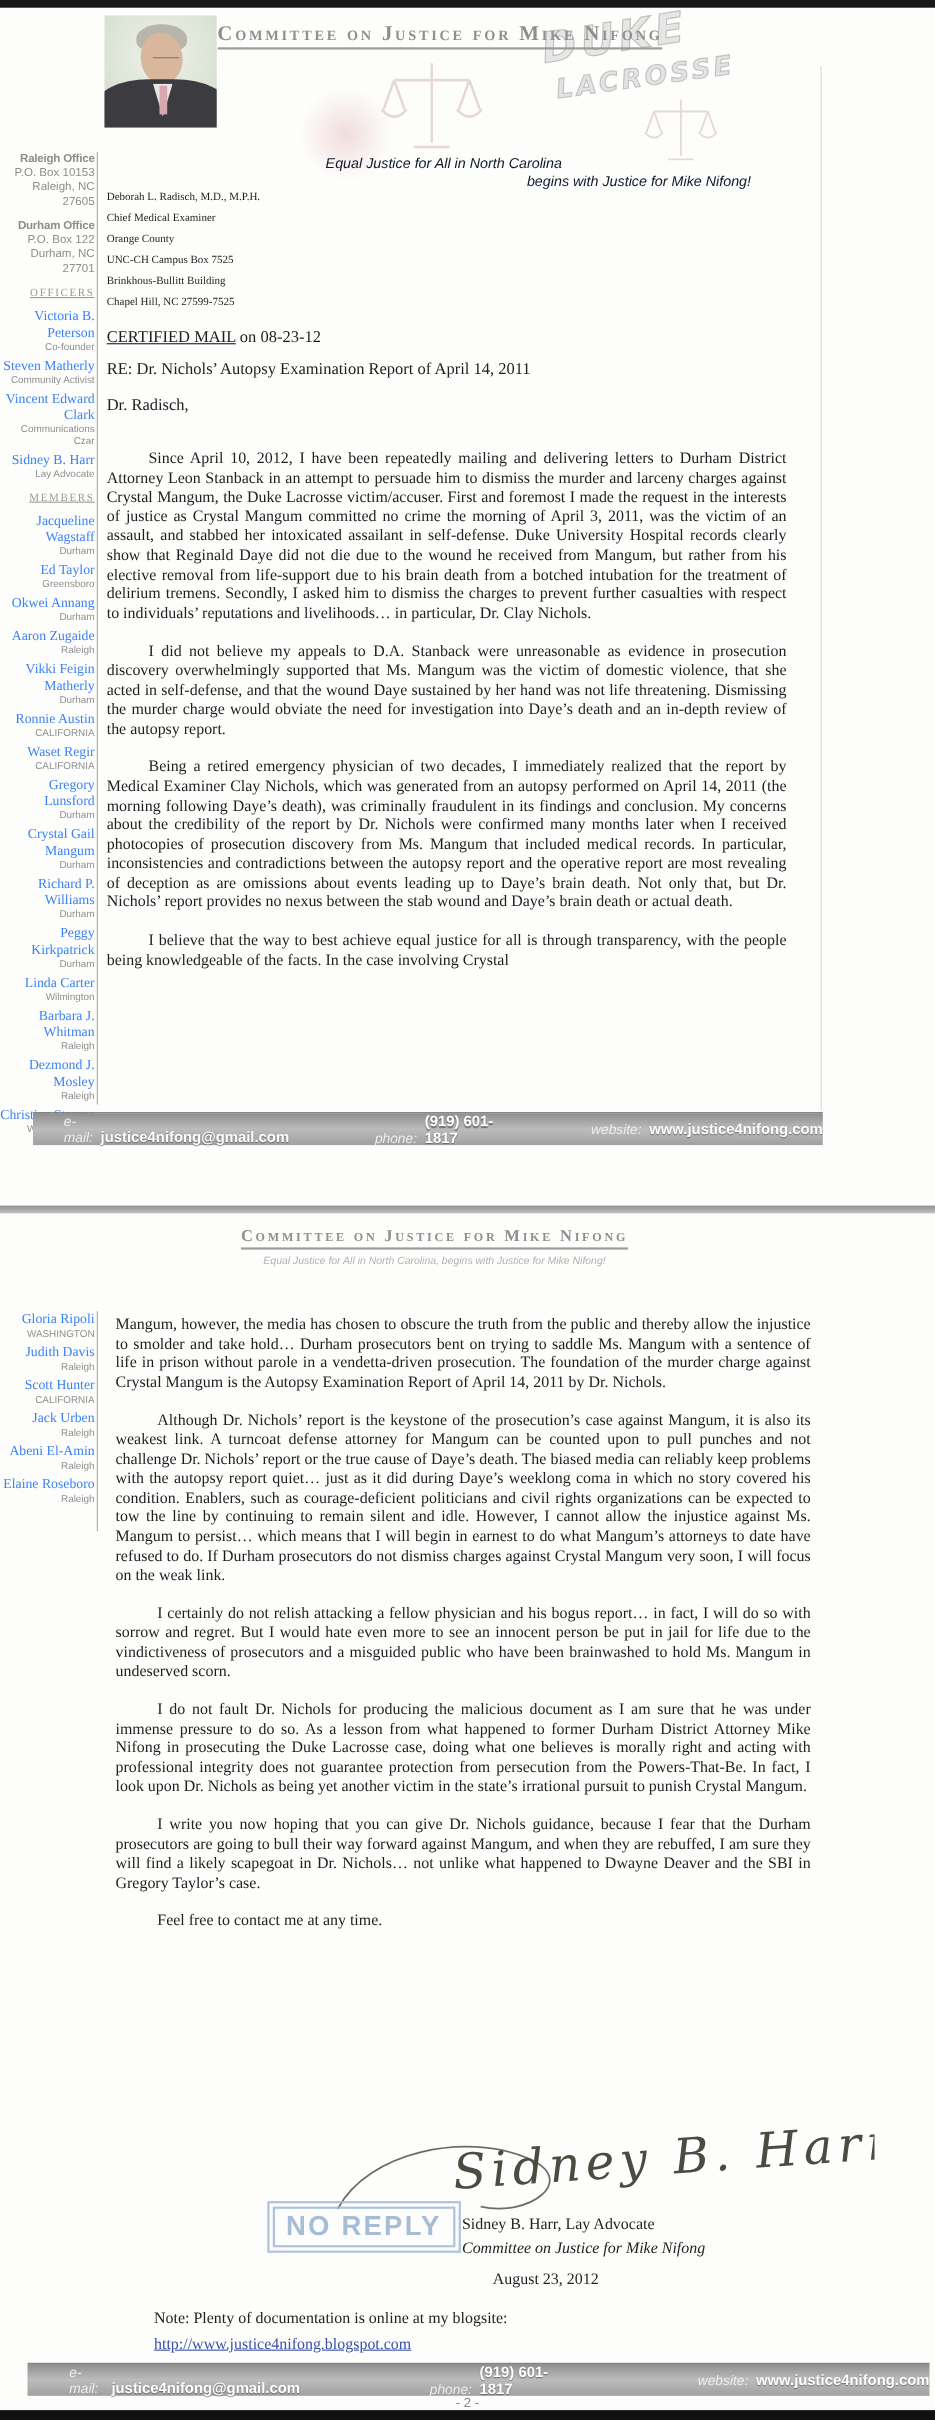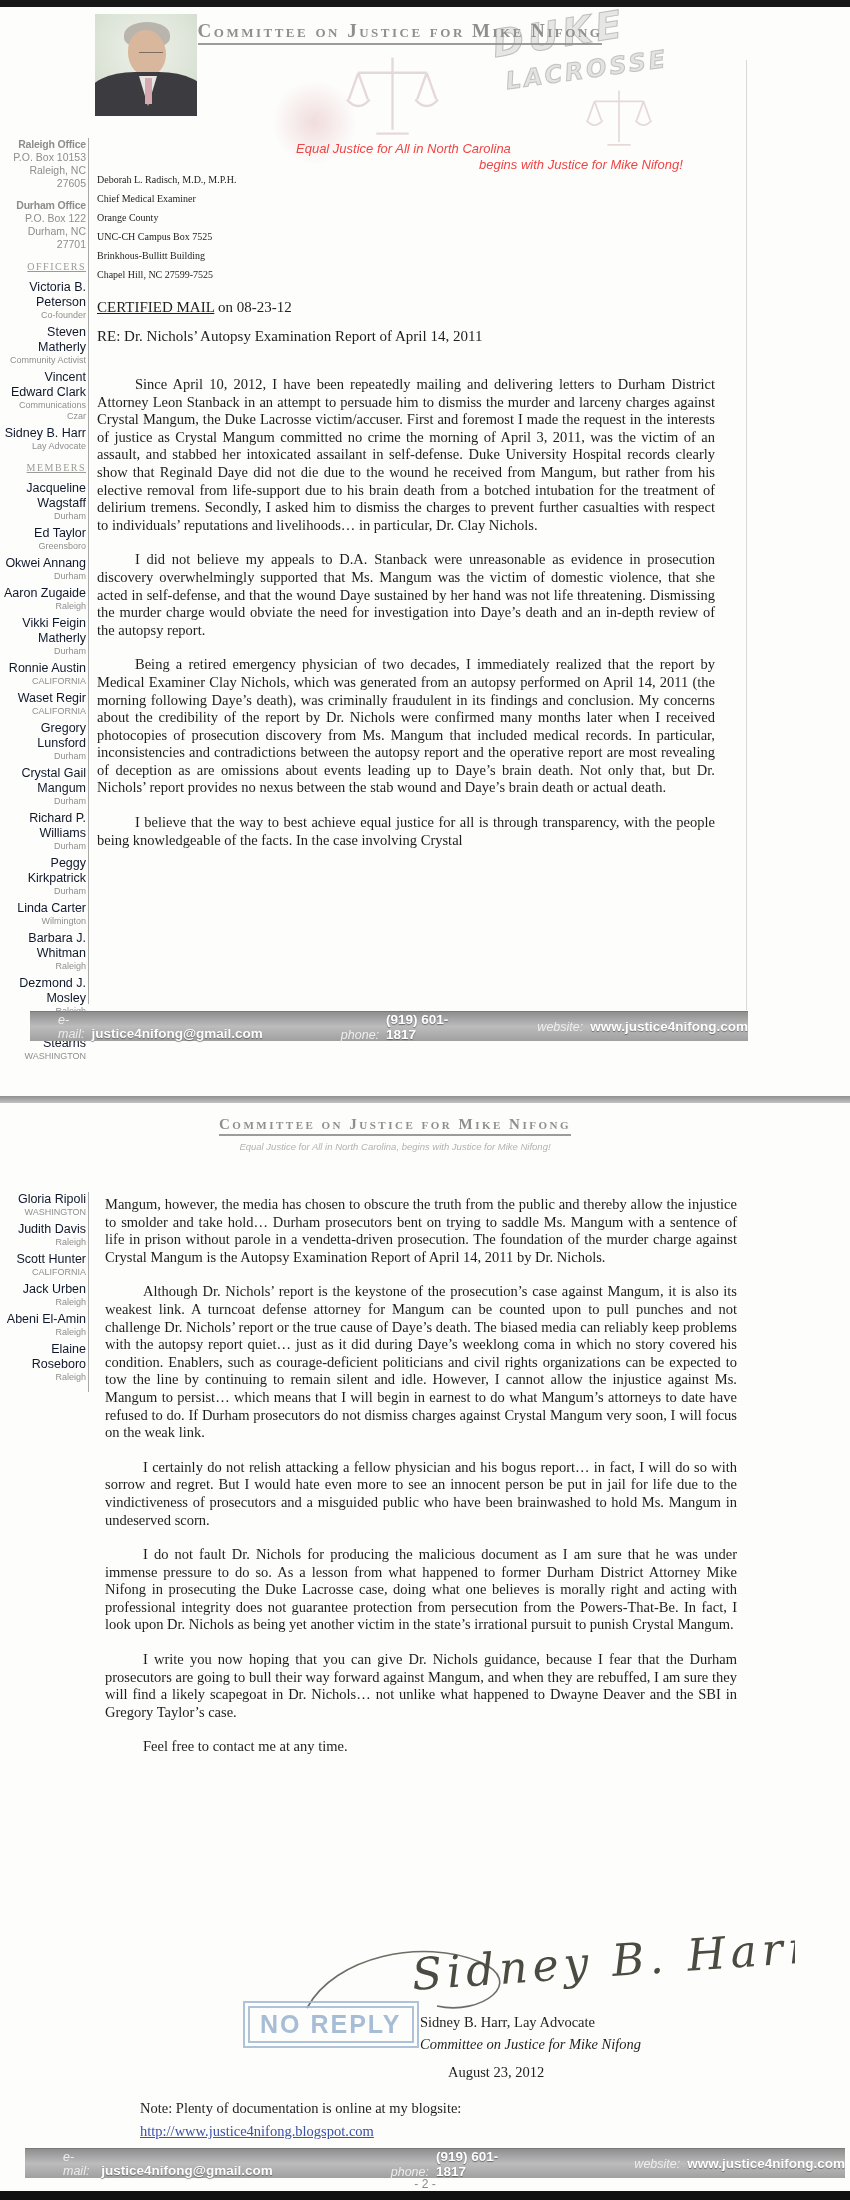--- a/index.html
+++ b/index.html
@@ -13,21 +13,21 @@
       background:linear-gradient(180deg,#8f8f8f,#c2c2c2);}
   .bottom-black-bar{left:0;top:2191px;width:850px;height:9px;background:#111;}
   .page1-right-edge{left:746px;top:60px;width:1px;height:950px;background:rgba(0,0,0,.14);}
 
   
   .committee-title{display:inline-block;font-family:"Liberation Serif",serif;
       font-variant:small-caps;font-weight:600;color:#8f8f8f;letter-spacing:2.5px;
       border-bottom:2px solid #9c9c9c;padding-bottom:1px;}
   .title1-wrap{left:180px;top:20px;width:440px;text-align:center;font-size:19px;}
   .title2-wrap{left:150px;top:1116px;width:490px;text-align:center;font-size:15px;}
-  .tagline{font-style:italic;color:#ef4444;font-family:"Liberation Sans",sans-serif;}
+  .tagline{font-style:italic;color:#0f172a;font-family:"Liberation Sans",sans-serif;}
   .tagline1{left:296px;top:141px;font-size:13px;}
   .tagline2{left:455px;top:157px;font-size:13px;margin-left:24px;}
   .tagline-p2{left:150px;top:1141px;width:490px;text-align:center;font-size:9.5px;color:#b3b3b3;}
 
   .duke-txt{left:492px;top:12px;font-family:"DejaVu Sans",sans-serif;font-weight:bold;font-style:italic;
       font-size:38px;color:rgba(150,150,150,.22);-webkit-text-stroke:1px rgba(150,150,150,.55);
       transform:rotate(-9deg);letter-spacing:4px;}
   .lacrosse-txt{left:505px;top:56px;font-family:"DejaVu Sans",sans-serif;font-weight:bold;font-style:italic;
       font-size:24px;color:rgba(150,150,150,.25);-webkit-text-stroke:1px rgba(150,150,150,.5);
       transform:rotate(-8deg);letter-spacing:3px;}
@@ -57,21 +57,21 @@
   .side-divider{width:1px;background:#a9a9a9;}
   .divider1{left:88px;top:138px;height:866px;}
   .divider2{left:88px;top:1192px;height:200px;}
   .office{margin-bottom:9px;}
   .office-label{font-family:"Liberation Sans",sans-serif;font-size:10.5px;font-weight:bold;
       color:#8d8d89;line-height:13px;letter-spacing:-.2px;}
   .office-line{font-family:"Liberation Sans",sans-serif;font-size:10.5px;color:#8d8d89;line-height:13px;}
   .side-header{font-family:"Liberation Serif",serif;font-size:10px;letter-spacing:1.5px;
       color:#9b9b95;text-decoration:underline;margin:10px 0 8px;}
   .s-entry{margin-bottom:4px;}
-  .s-name{font-family:Liberation Sans, sans-serif;font-size:12.5px;color:#0f172a;line-height:15px;}
+  .s-name{font-family:Liberation Serif, serif;font-size:12.5px;color:#3b82f6;line-height:15px;}
   .s-sub{font-family:"Liberation Sans",sans-serif;font-size:9px;color:#8f8f8f;line-height:11px;}
 
   
   .body1{left:97px;top:170px;width:618px;}
   .body2{left:105px;top:1196px;width:632px;}
   .addr-line{font-size:10px;line-height:19px;}
   .certified{margin-top:14px;font-size:15px;line-height:19px;}
   .certified .u{text-decoration:underline;}
   .re-line{margin-top:10px;font-size:15px;line-height:19px;}
   .salutation{margin-top:14px;font-size:15px;line-height:19px;}
@@ -264,20 +264,21 @@
       <div class="addr-line">Orange County</div>
       <div class="addr-line">UNC-CH Campus Box 7525</div>
       <div class="addr-line">Brinkhous-Bullitt Building</div>
       <div class="addr-line">Chapel Hill, NC 27599-7525</div>
 
       <div class="certified">
         <span class="u">CERTIFIED MAIL</span><span> on 08-23-12</span>
       </div>
 
       <div class="re-line">RE:  Dr. Nichols’ Autopsy Examination Report of April 14, 2011</div>
+      <div class="salutation">Dr. Radisch,</div>
 
       <p class="para first">Since April 10, 2012, I have been repeatedly mailing and delivering letters to Durham District Attorney Leon Stanback in an attempt to persuade him to dismiss the murder and larceny charges against Crystal Mangum, the Duke Lacrosse victim/accuser.  First and foremost I made the request in the interests of justice as Crystal Mangum committed no crime the morning of April 3, 2011, was the victim of an assault, and stabbed her intoxicated assailant in self-defense.  Duke University Hospital records clearly show that Reginald Daye did not die due to the wound he received from Mangum, but rather from his elective removal from life-support due to his brain death from a botched intubation for the treatment of delirium tremens.  Secondly, I asked him to dismiss the charges to prevent further casualties with respect to individuals’ reputations and livelihoods… in particular, Dr. Clay Nichols.</p>
       <p class="para">I did not believe my appeals to D.A. Stanback were unreasonable as evidence in prosecution discovery overwhelmingly supported that Ms. Mangum was the victim of domestic violence, that she acted in self-defense, and that the wound Daye sustained by her hand was not life threatening.  Dismissing the murder charge would obviate the need for investigation into Daye’s death and an in-depth review of the autopsy report.</p>
       <p class="para">Being a retired emergency physician of two decades, I immediately realized that the report by Medical Examiner Clay Nichols, which was generated from an autopsy performed on April 14, 2011 (the morning following Daye’s death), was criminally fraudulent in its findings and conclusion.  My concerns about the credibility of the report by Dr. Nichols were confirmed many months later when I received photocopies of prosecution discovery from Ms. Mangum that included medical records.  In particular, inconsistencies and contradictions between the autopsy report and the operative report are most revealing of deception as are omissions about events leading up to Daye’s brain death.  Not only that, but Dr. Nichols’ report provides no nexus between the stab wound and Daye’s brain death or actual death.</p>
       <p class="para">I believe that the way to best achieve equal justice for all is through transparency, with the people being knowledgeable of the facts.  In the case involving Crystal</p>
     </div>
 
     <div class="abs contact-bar bar1">
       <div class="c-group g1">
         <span class="c-label">e-mail:</span>

